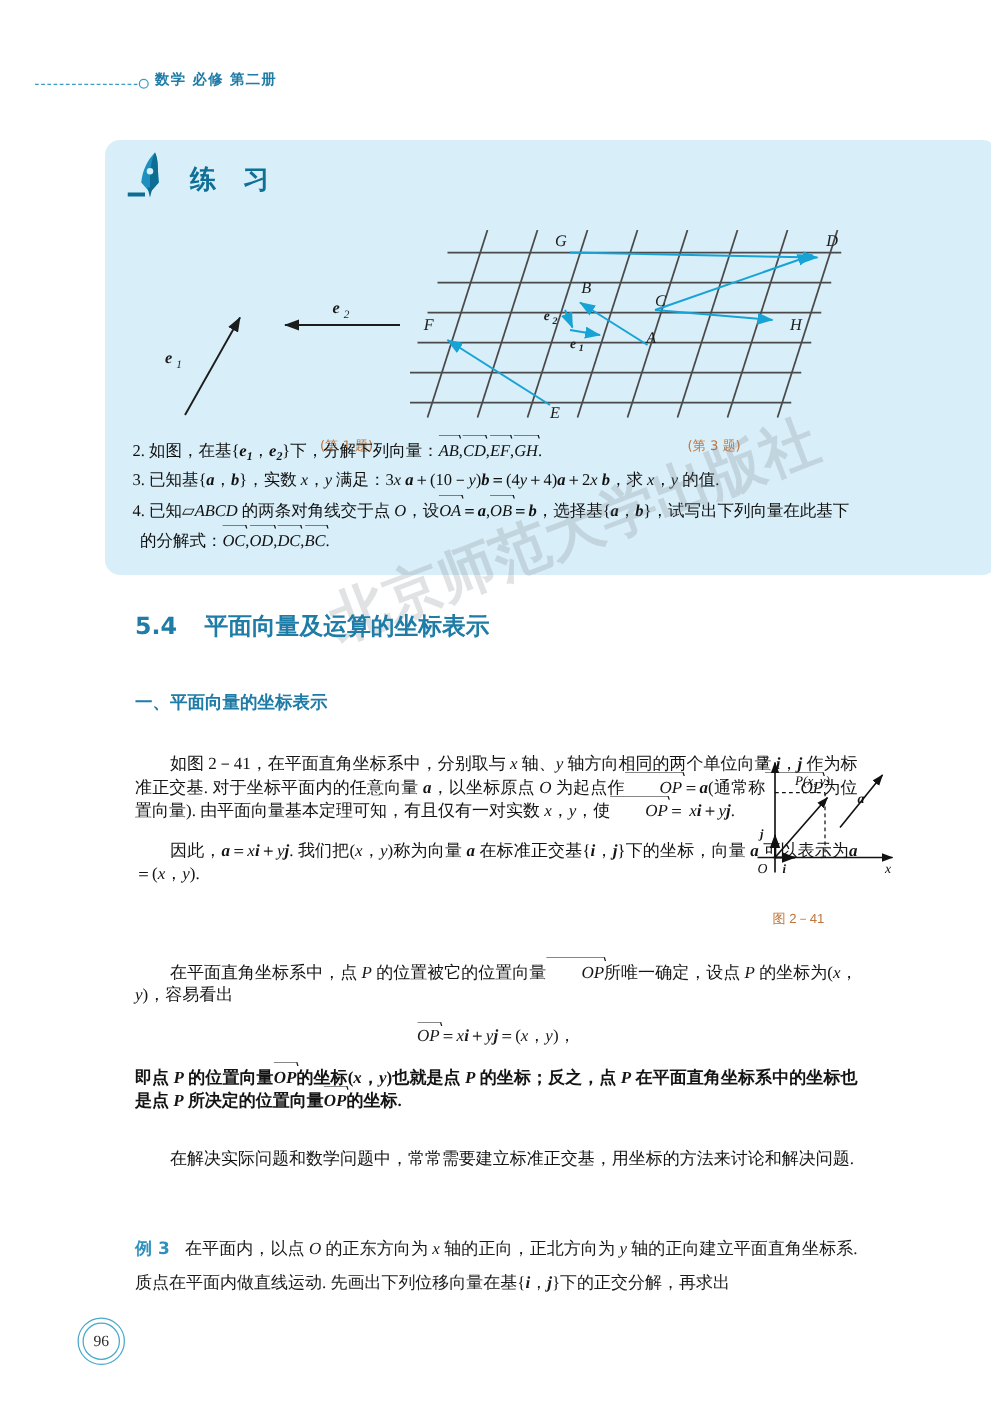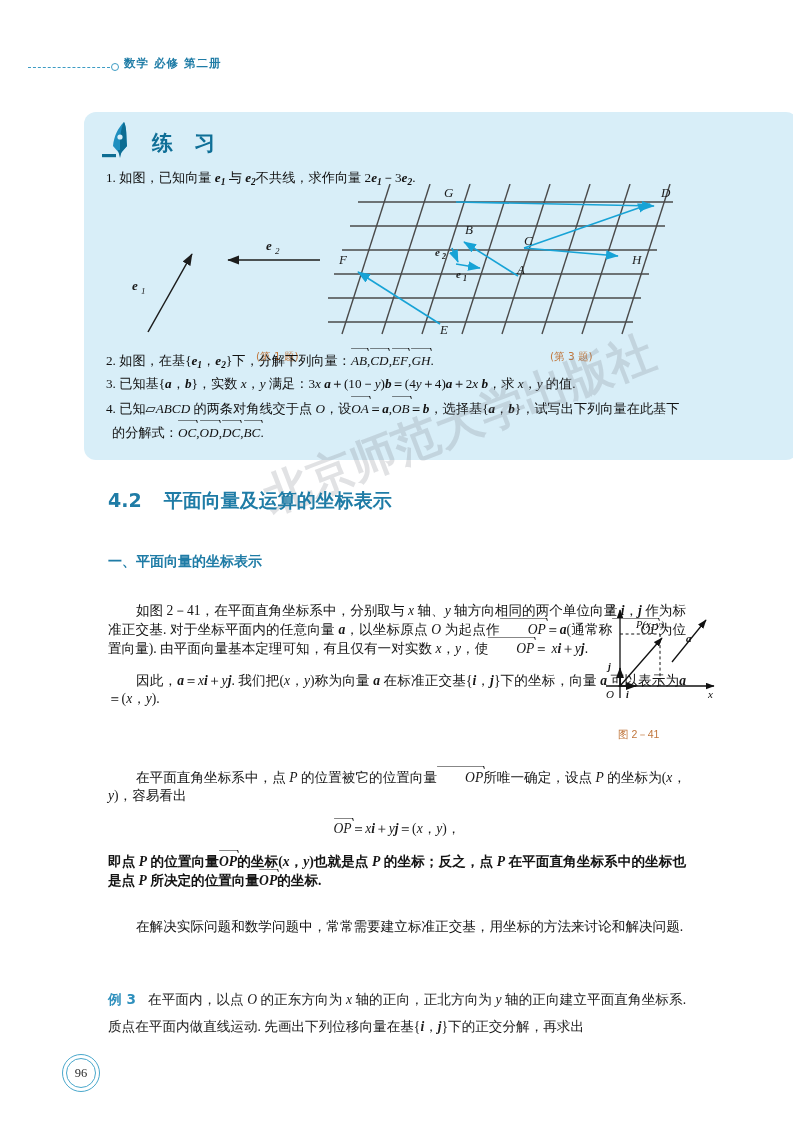--- a/index.html
+++ b/index.html
@@ -235,23 +235,20 @@
     <svg id="pen-icon" width="48" height="44" viewBox="0 0 48 44">
       <path d="M22 2 C16 8 12 16 11 26 L18 34 L25 26 C24 16 25 8 22 2 Z" fill="#1f8fbf"></path>
       <path d="M22 2 C19 8 18 16 18 26 L18 34 L25 26 C24 16 25 8 22 2 Z" fill="#0d6d93"></path>
       <circle cx="18" cy="17" r="2.6" fill="#d8eef8"></circle>
       <path d="M16 30 L18 38 L20 30 Z" fill="#0d6d93"></path>
       <rect x="0" y="34" width="14" height="3.2" fill="#0d6d93"></rect>
     </svg>
     <div id="exercise-heading-label">练  习</div>
   </div>
 
-  <div class="ex-item" id="ex-item-1">
-    1. 如图，已知向量 <span class="bi">e<span class="sub">1</span></span> 与 <span class="bi">e<span class="sub">2</span></span>不共线，求作向量 2<span class="bi">e<span class="sub">1</span></span>－3<span class="bi">e<span class="sub">2</span></span>.
-  </div>
 
   <svg id="figure-1" viewBox="0 0 210 110">
     <defs>
       <marker id="ah-dark" markerWidth="9" markerHeight="9" refX="7.5" refY="3" orient="auto">
         <path d="M0,0 L8,3 L0,6 z" fill="#1c1c1c"></path>
       </marker>
     </defs>
     <line x1="18" y1="100" x2="62" y2="22" stroke="#1c1c1c" stroke-width="1.5" marker-end="url(#ah-dark)"></line>
     <text x="2" y="58" font-size="13" font-style="italic" font-weight="bold" font-family="Liberation Serif, serif" fill="#1c1c1c">e</text>
     <text x="11" y="62" font-size="9" font-style="italic" font-family="Liberation Serif, serif" fill="#1c1c1c">1</text>
@@ -325,21 +322,21 @@
     4. 已知▱<span class="it">ABCD</span> 的两条对角线交于点 <span class="it">O</span>，设<span class="vec it">OA</span>＝<span class="bi">a</span>,<span class="vec it">OB</span>＝<span class="bi">b</span>，选择基{<span class="bi">a</span>，<span class="bi">b</span>}，试写出下列向量在此基下
   </div>
   <div class="ex-item" id="ex-item-4b">
     的分解式：<span class="vec it">OC</span>,<span class="vec it">OD</span>,<span class="vec it">DC</span>,<span class="vec it">BC</span>.
   </div>
 </div>
 
 <div id="watermark">北京师范大学出版社</div>
 
 <div id="section-heading">
-  <span class="sec-num">4.2</span><span>平面向量及运算的坐标表示</span>
+  <span class="sec-num">5.4</span><span>平面向量及运算的坐标表示</span>
 </div>
 <div id="subsection-heading">一、平面向量的坐标表示</div>
 
 <div class="para indent" id="para-1">
   如图 2－41，在平面直角坐标系中，分别取与 <span class="it">x</span> 轴、<span class="it">y</span> 轴方向相同的两个单位向量 <span class="bi">i</span>，<span class="bi">j</span> 作为标准正交基. 对于坐标平面内的任意向量 <span class="bi">a</span>，以坐标原点 <span class="it">O</span> 为起点作<span class="vec it">OP</span>＝<span class="bi">a</span>(通常称<span class="vec it">OP</span>为位置向量). 由平面向量基本定理可知，有且仅有一对实数 <span class="it">x</span>，<span class="it">y</span>，使<span class="vec it">OP</span>＝ <span class="it">x</span><span class="bi">i</span>＋<span class="it">y</span><span class="bi">j</span>.
 </div>
 
 <div class="para indent" id="para-2">
   因此，<span class="bi">a</span>＝<span class="it">x</span><span class="bi">i</span>＋<span class="it">y</span><span class="bi">j</span>. 我们把(<span class="it">x</span>，<span class="it">y</span>)称为向量 <span class="bi">a</span> 在标准正交基{<span class="bi">i</span>，<span class="bi">j</span>}下的坐标，向量 <span class="bi">a</span> 可以表示为<span class="bi">a</span>＝(<span class="it">x</span>，<span class="it">y</span>).
 </div>

